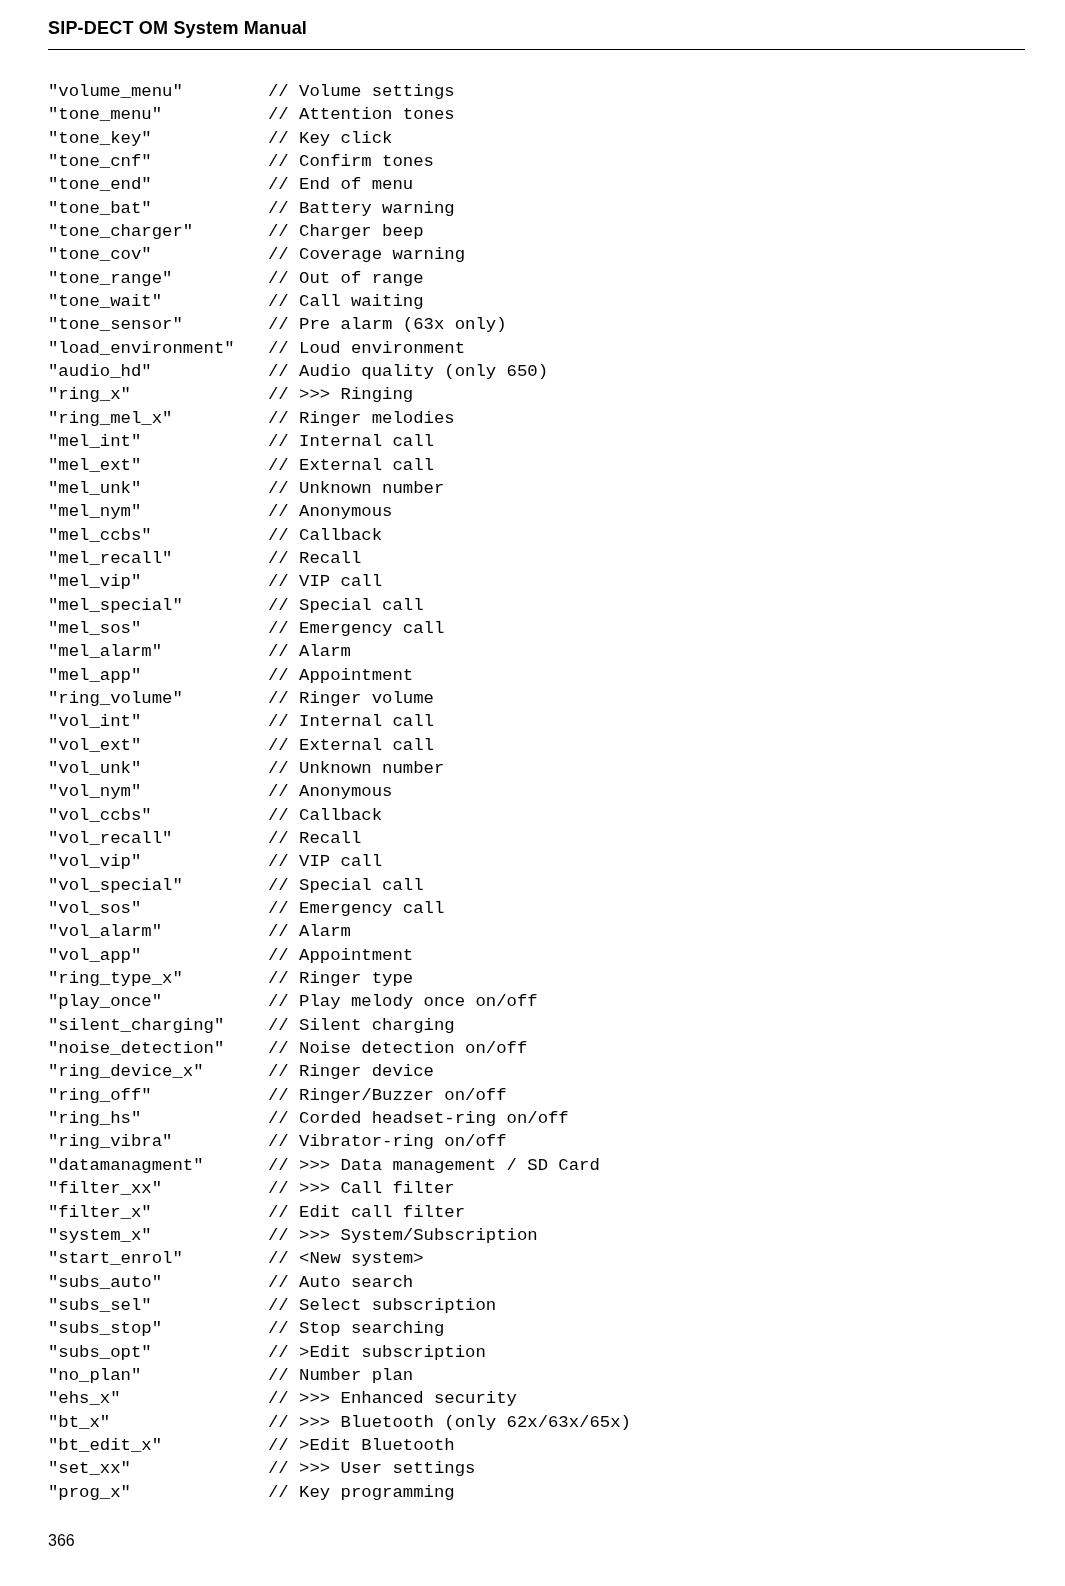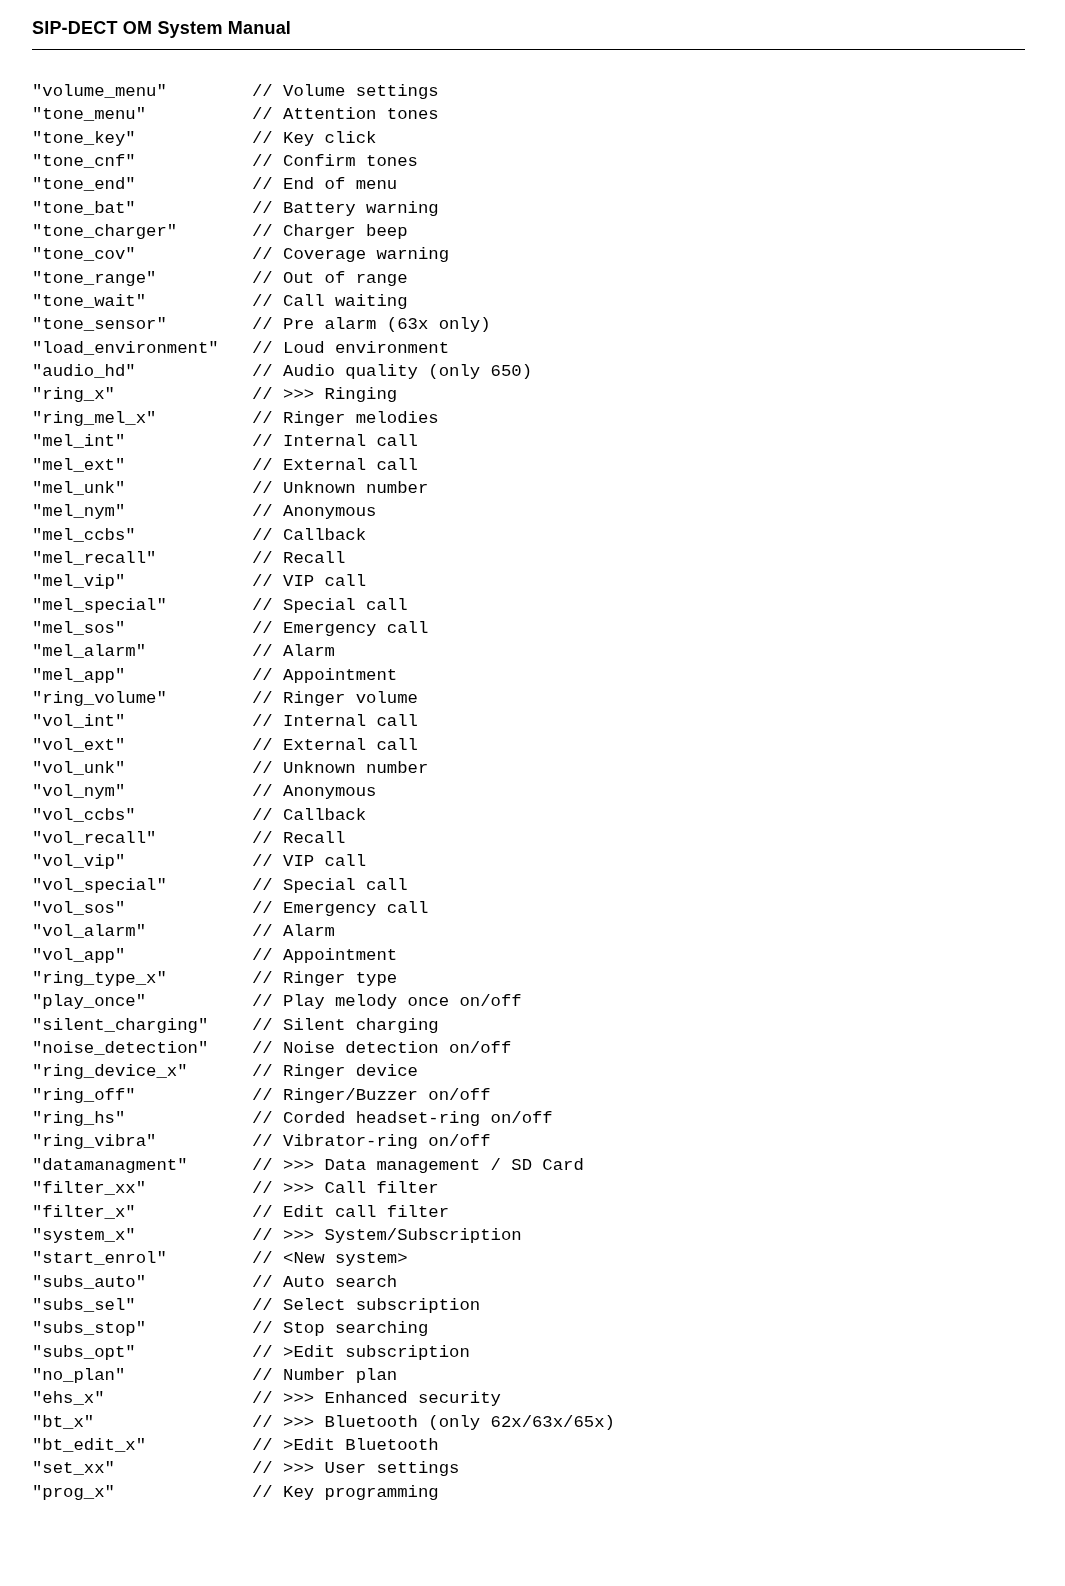--- a/index.html
+++ b/index.html
@@ -4,21 +4,21 @@
 <style>
   body {
     margin: 0;
     padding: 0;
     background: #fff;
     font-family: Arial, Helvetica, sans-serif;
     color: #000;
     width: 1065px;
   }
   .page {
-    padding: 18px 40px 20px 32px;
+    padding: 18px 40px 20px 48px;
     box-sizing: border-box;
   }
   .header-title {
     font-weight: bold;
     font-size: 18px;
     letter-spacing: 0.2px;
     margin-bottom: 10px;
   }
   .rule {
     border: none;
@@ -44,13 +44,14 @@
     margin-top: 28px;
   }
 </style>
 </head>
 <body>
 
 <div class="page">
   <div class="header-title">SIP-DECT OM System Manual</div>
   <hr class="rule">
   <div class="code-block" id="code-listing"><div class="code-row"><span class="code-key">"volume_menu"</span><span>// Volume settings</span></div><div class="code-row"><span class="code-key">"tone_menu"</span><span>// Attention tones</span></div><div class="code-row"><span class="code-key">"tone_key"</span><span>// Key click</span></div><div class="code-row"><span class="code-key">"tone_cnf"</span><span>// Confirm tones</span></div><div class="code-row"><span class="code-key">"tone_end"</span><span>// End of menu</span></div><div class="code-row"><span class="code-key">"tone_bat"</span><span>// Battery warning</span></div><div class="code-row"><span class="code-key">"tone_charger"</span><span>// Charger beep</span></div><div class="code-row"><span class="code-key">"tone_cov"</span><span>// Coverage warning</span></div><div class="code-row"><span class="code-key">"tone_range"</span><span>// Out of range</span></div><div class="code-row"><span class="code-key">"tone_wait"</span><span>// Call waiting</span></div><div class="code-row"><span class="code-key">"tone_sensor"</span><span>// Pre alarm (63x only)</span></div><div class="code-row"><span class="code-key">"load_environment"</span><span>// Loud environment</span></div><div class="code-row"><span class="code-key">"audio_hd"</span><span>// Audio quality (only 650)</span></div><div class="code-row"><span class="code-key">"ring_x"</span><span>// &gt;&gt;&gt; Ringing</span></div><div class="code-row"><span class="code-key">"ring_mel_x"</span><span>// Ringer melodies</span></div><div class="code-row"><span class="code-key">"mel_int"</span><span>// Internal call</span></div><div class="code-row"><span class="code-key">"mel_ext"</span><span>// External call</span></div><div class="code-row"><span class="code-key">"mel_unk"</span><span>// Unknown number</span></div><div class="code-row"><span class="code-key">"mel_nym"</span><span>// Anonymous</span></div><div class="code-row"><span class="code-key">"mel_ccbs"</span><span>// Callback</span></div><div class="code-row"><span class="code-key">"mel_recall"</span><span>// Recall</span></div><div class="code-row"><span class="code-key">"mel_vip"</span><span>// VIP call</span></div><div class="code-row"><span class="code-key">"mel_special"</span><span>// Special call</span></div><div class="code-row"><span class="code-key">"mel_sos"</span><span>// Emergency call</span></div><div class="code-row"><span class="code-key">"mel_alarm"</span><span>// Alarm</span></div><div class="code-row"><span class="code-key">"mel_app"</span><span>// Appointment</span></div><div class="code-row"><span class="code-key">"ring_volume"</span><span>// Ringer volume</span></div><div class="code-row"><span class="code-key">"vol_int"</span><span>// Internal call</span></div><div class="code-row"><span class="code-key">"vol_ext"</span><span>// External call</span></div><div class="code-row"><span class="code-key">"vol_unk"</span><span>// Unknown number</span></div><div class="code-row"><span class="code-key">"vol_nym"</span><span>// Anonymous</span></div><div class="code-row"><span class="code-key">"vol_ccbs"</span><span>// Callback</span></div><div class="code-row"><span class="code-key">"vol_recall"</span><span>// Recall</span></div><div class="code-row"><span class="code-key">"vol_vip"</span><span>// VIP call</span></div><div class="code-row"><span class="code-key">"vol_special"</span><span>// Special call</span></div><div class="code-row"><span class="code-key">"vol_sos"</span><span>// Emergency call</span></div><div class="code-row"><span class="code-key">"vol_alarm"</span><span>// Alarm</span></div><div class="code-row"><span class="code-key">"vol_app"</span><span>// Appointment</span></div><div class="code-row"><span class="code-key">"ring_type_x"</span><span>// Ringer type</span></div><div class="code-row"><span class="code-key">"play_once"</span><span>// Play melody once on/off</span></div><div class="code-row"><span class="code-key">"silent_charging"</span><span>// Silent charging</span></div><div class="code-row"><span class="code-key">"noise_detection"</span><span>// Noise detection on/off</span></div><div class="code-row"><span class="code-key">"ring_device_x"</span><span>// Ringer device</span></div><div class="code-row"><span class="code-key">"ring_off"</span><span>// Ringer/Buzzer on/off</span></div><div class="code-row"><span class="code-key">"ring_hs"</span><span>// Corded headset-ring on/off</span></div><div class="code-row"><span class="code-key">"ring_vibra"</span><span>// Vibrator-ring on/off</span></div><div class="code-row"><span class="code-key">"datamanagment"</span><span>// &gt;&gt;&gt; Data management / SD Card</span></div><div class="code-row"><span class="code-key">"filter_xx"</span><span>// &gt;&gt;&gt; Call filter</span></div><div class="code-row"><span class="code-key">"filter_x"</span><span>// Edit call filter</span></div><div class="code-row"><span class="code-key">"system_x"</span><span>// &gt;&gt;&gt; System/Subscription</span></div><div class="code-row"><span class="code-key">"start_enrol"</span><span>// &lt;New system&gt;</span></div><div class="code-row"><span class="code-key">"subs_auto"</span><span>// Auto search</span></div><div class="code-row"><span class="code-key">"subs_sel"</span><span>// Select subscription</span></div><div class="code-row"><span class="code-key">"subs_stop"</span><span>// Stop searching</span></div><div class="code-row"><span class="code-key">"subs_opt"</span><span>// &gt;Edit subscription</span></div><div class="code-row"><span class="code-key">"no_plan"</span><span>// Number plan</span></div><div class="code-row"><span class="code-key">"ehs_x"</span><span>// &gt;&gt;&gt; Enhanced security</span></div><div class="code-row"><span class="code-key">"bt_x"</span><span>// &gt;&gt;&gt; Bluetooth (only 62x/63x/65x)</span></div><div class="code-row"><span class="code-key">"bt_edit_x"</span><span>// &gt;Edit Bluetooth</span></div><div class="code-row"><span class="code-key">"set_xx"</span><span>// &gt;&gt;&gt; User settings</span></div><div class="code-row"><span class="code-key">"prog_x"</span><span>// Key programming</span></div></div>
+  <div class="page-number">366</div>
 </div>
 
 </body></html>

